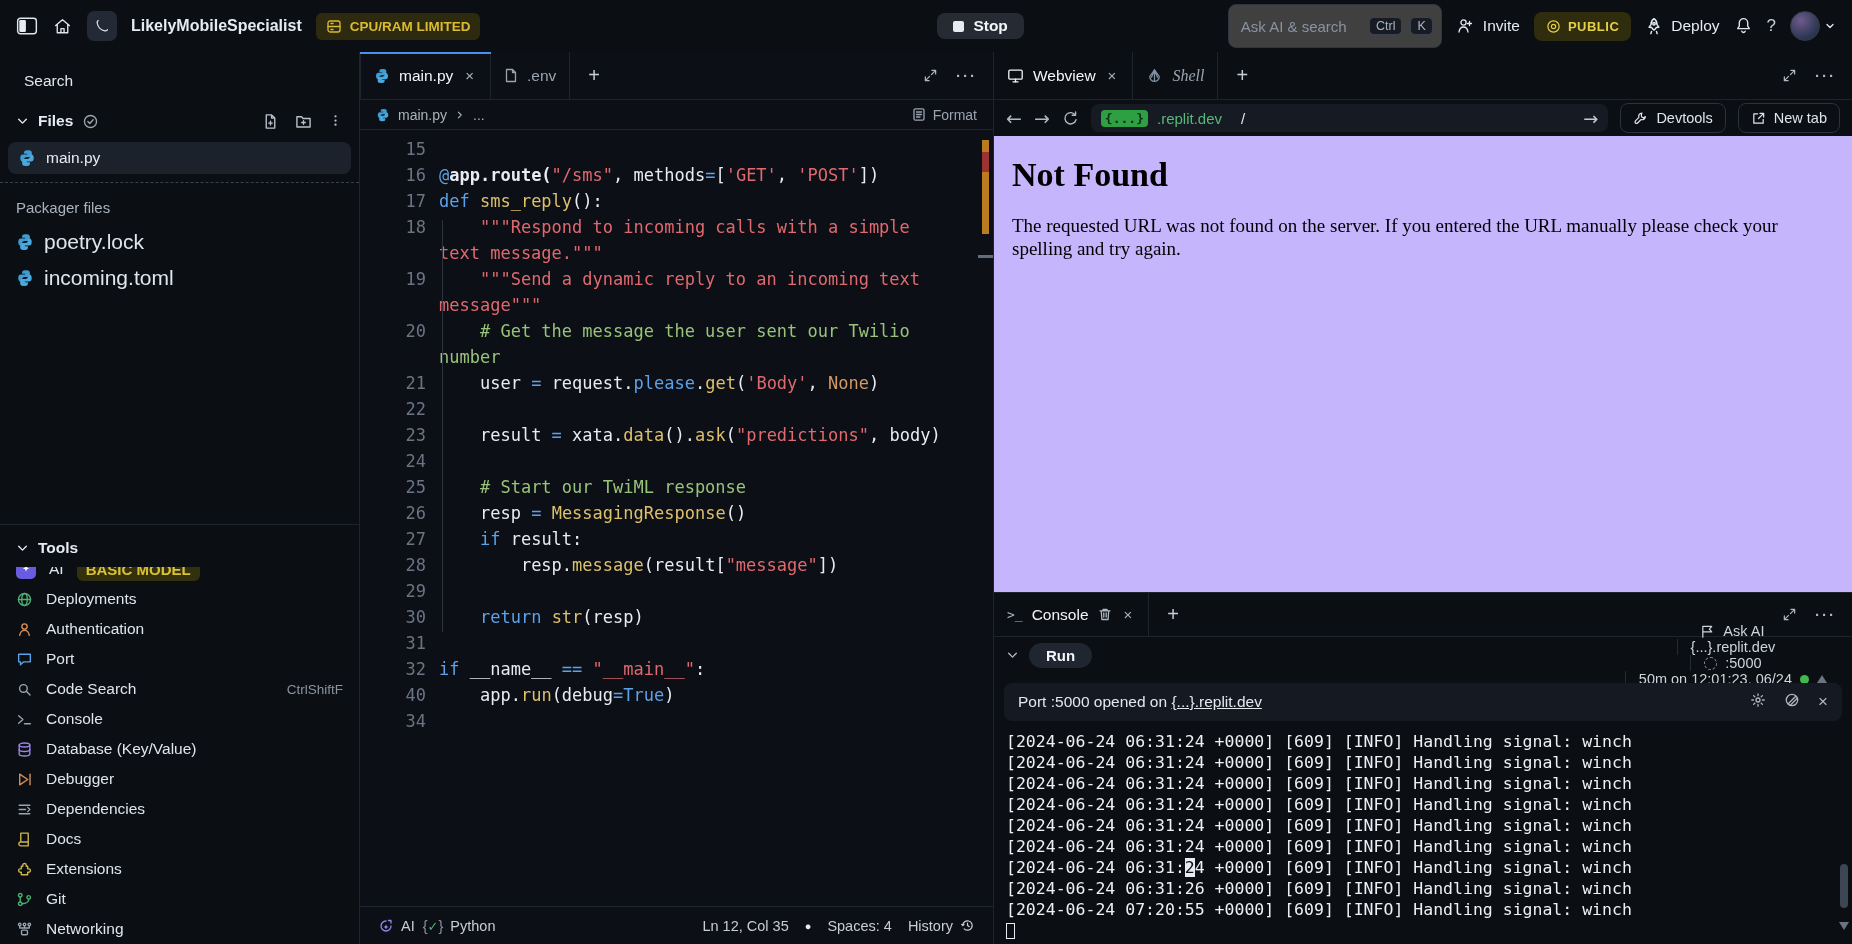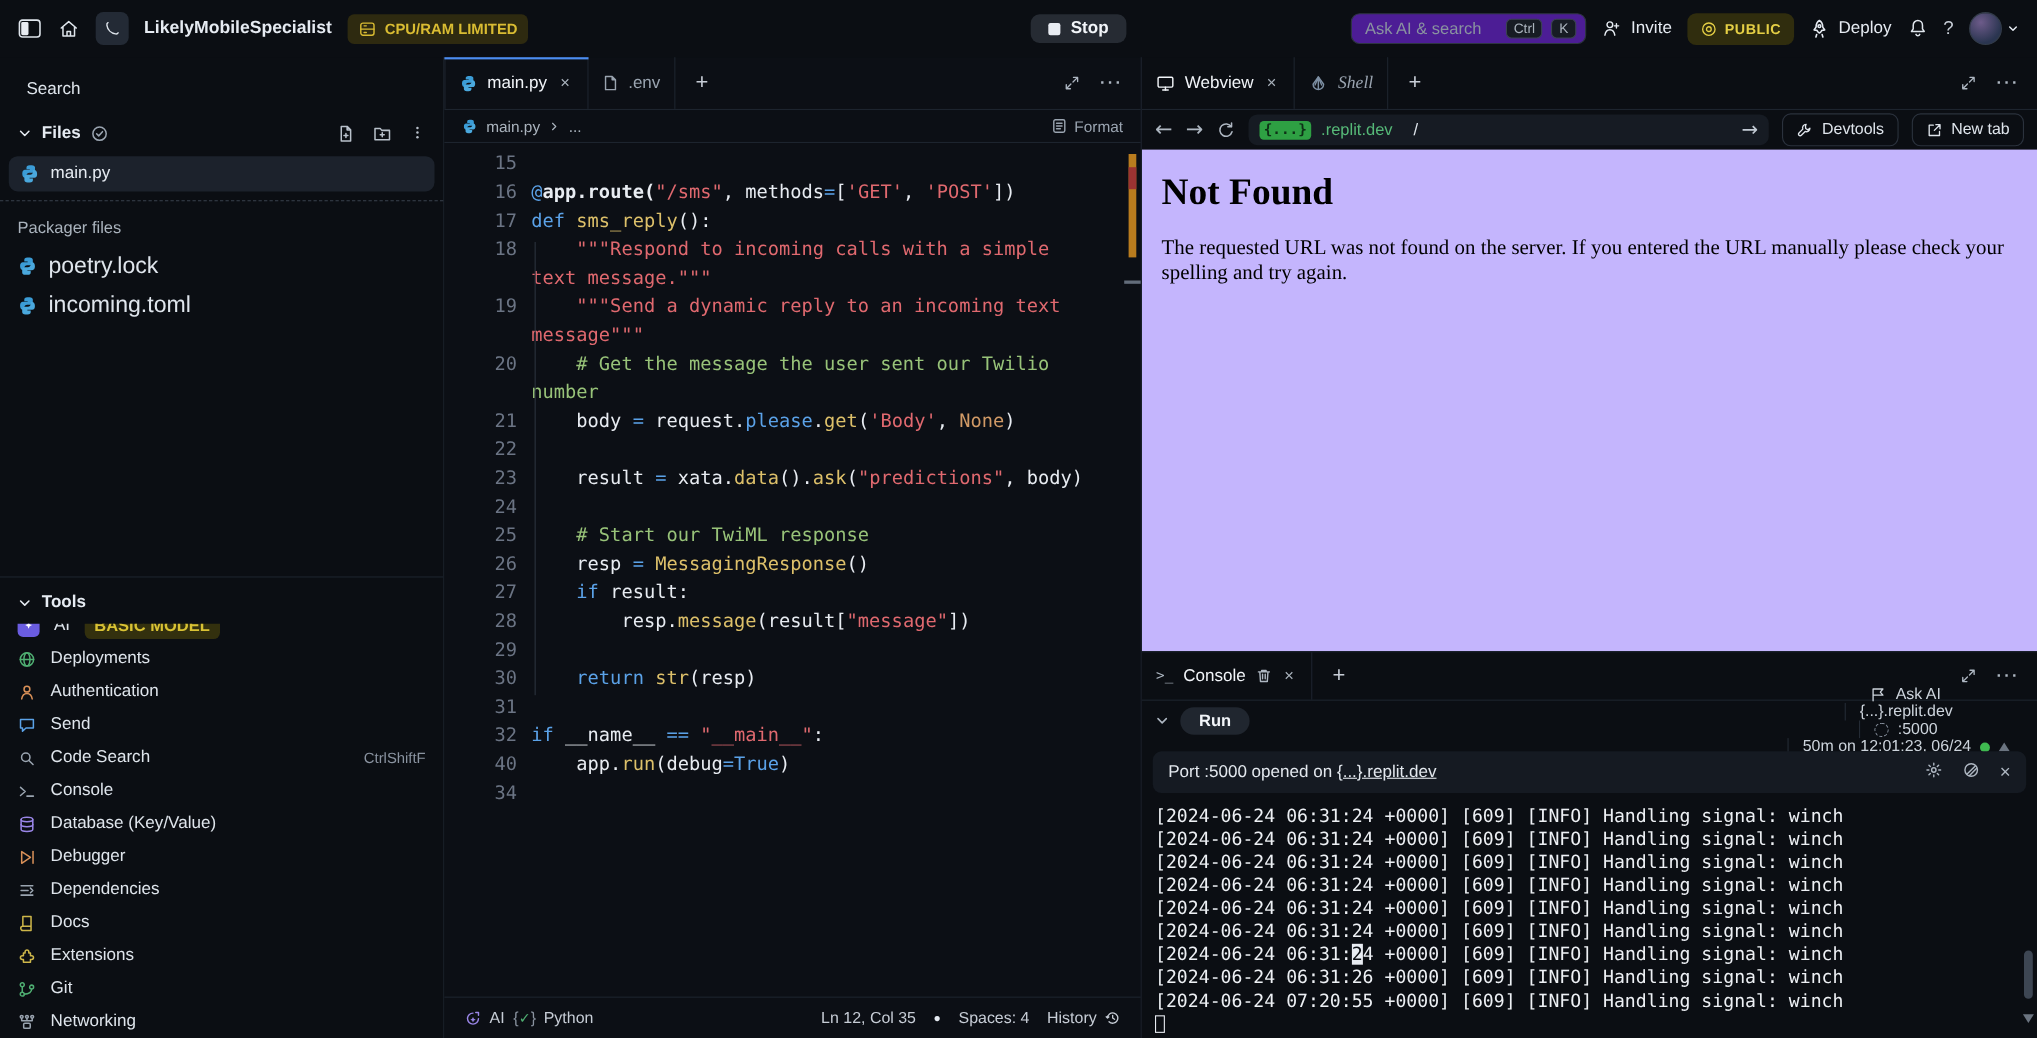--- a/index.html
+++ b/index.html
@@ -9,32 +9,32 @@
   .ic { stroke:currentColor; fill:none; stroke-width:1.3; stroke-linecap:round; stroke-linejoin:round; }
 
   
   .header { height:52px; display:flex; align-items:center; padding:0 16px; gap:14px; background:#0b0e13; }
   .hbtn { color:#dfe5ec; display:flex; align-items:center; cursor:pointer; }
   .app-tile { width:30px; height:30px; border-radius:7px; background:#232a35; display:flex; align-items:center; justify-content:center; color:#dfe5ec; }
   .proj-title { font-weight:bold; font-size:16px; }
   .limited-badge { display:flex; align-items:center; gap:8px; background:#2e2a10; color:#d9bc32; font-weight:bold; font-size:13.5px; padding:6px 10px; border-radius:6px; }
   .stop-btn { margin-left:auto; margin-right:190px; display:flex; align-items:center; gap:9px; background:#262b33; border-radius:8px; padding:4px 16px; font-weight:bold; font-size:15.5px; color:#f2f5f9; cursor:pointer; }
   .stop-sq { width:11px; height:11px; background:#e8ecf2; border-radius:2px; }
-  .search-box { width:214px; height:28px; border:1px solid #2e3541; background:#4c1d95; border-radius:8px; display:flex; align-items:center; padding:0 8px 0 12px; gap:8px; color:#8a93a0; cursor:text; }
+  .search-box { width:214px; height:44px; border:1px solid #2e3541; background:#404040; border-radius:8px; display:flex; align-items:center; padding:0 8px 0 12px; gap:8px; color:#8a93a0; cursor:text; }
   .search-box .ph { flex:1; font-size:15px; white-space:nowrap; }
   kbd { border:1px solid #3a4250; border-radius:5px; padding:1px 6px; font-size:12.5px; color:#aab3bd; font-family:"Liberation Sans",sans-serif; background:#171c24; }
   .hitem { display:flex; align-items:center; gap:8px; color:#e6ebf2; font-size:15.5px; cursor:pointer; }
   .public-badge { display:flex; align-items:center; gap:7px; background:#302d0e; border-radius:8px; padding:7px 12px; color:#e5cf45; font-weight:bold; font-size:13px; letter-spacing:.5px; cursor:pointer; }
   .qmark { font-size:17px; color:#c7cdd6; }
   .avatar-wrap { display:flex; align-items:center; gap:4px; cursor:pointer; }
   .avatar { width:30px; height:30px; border-radius:50%; background:radial-gradient(circle at 35% 30%, #6d5b8a, #2a3550 70%); border:1px solid #333c49; }
 
   
   .main { display:flex; height:892px; }
-  .sidebar { width:404px; border-right:1px solid #1d242e; display:flex; flex-direction:column; }
+  .sidebar { width:360px; border-right:1px solid #1d242e; display:flex; flex-direction:column; }
   .editor-pane { width:634px; border-right:1px solid #1d242e; display:flex; flex-direction:column; position:relative; background:#0c0f15; }
   .right-pane { flex:1; display:flex; flex-direction:column; }
 
   
   .search-row { padding:20px 24px 12px; font-size:15.5px; color:#dfe5ec; cursor:pointer; }
   .sec-header { display:flex; align-items:center; gap:9px; padding:10px 16px; color:#e6ebf2; }
   .sec-header .ttl { font-weight:bold; font-size:15.5px; }
   .sec-header .right-icons { margin-left:auto; display:flex; gap:16px; color:#b9c1cb; }
   .file-row { display:flex; align-items:center; gap:10px; margin:2px 8px; padding:7px 10px; border-radius:8px; font-size:15.5px; color:#e6ebf2; cursor:pointer; }
   .file-row.sel { background:#1c222c; }
@@ -283,21 +283,21 @@
               </svg>
             </span>
             <span>Authentication</span>
           </div>
           <div class="tool-row">
             <span class="c-blue">
               <svg width="17" height="17" viewBox="0 0 16 16">
                 <path class="ic" d="M2.5 3h11v7.2H7.2L4.2 13v-2.8H2.5z"></path>
               </svg>
             </span>
-            <span>Send</span>
+            <span>Port</span>
           </div>
           <div class="tool-row">
             <span class="c-gray">
               <svg width="17" height="17" viewBox="0 0 16 16">
                 <circle class="ic" cx="7" cy="7" r="3.6"></circle>
                 <line class="ic" x1="9.7" y1="9.7" x2="13.2" y2="13.2"></line>
               </svg>
             </span>
             <span>Code Search</span>
             <span class="shortcut">CtrlShiftF</span>
@@ -446,21 +446,21 @@
         <div class="code-row">
           <span class="gutter">19</span>
           <span class="code-text"><span class="p">    </span><span class="s">"""Send a dynamic reply to an incoming text message"""</span></span>
         </div>
         <div class="code-row">
           <span class="gutter">20</span>
           <span class="code-text"><span class="p">    </span><span class="c"># Get the message the user sent our Twilio number</span></span>
         </div>
         <div class="code-row">
           <span class="gutter">21</span>
-          <span class="code-text"><span class="p">    body </span><span class="k">=</span><span class="p"> request.</span><span class="k">please</span><span class="p">.</span><span class="f">get</span><span class="p">(</span><span class="s">'Body'</span><span class="p">, </span><span class="o">None</span><span class="p">)</span></span>
+          <span class="code-text"><span class="p">    user </span><span class="k">=</span><span class="p"> request.</span><span class="k">please</span><span class="p">.</span><span class="f">get</span><span class="p">(</span><span class="s">'Body'</span><span class="p">, </span><span class="o">None</span><span class="p">)</span></span>
         </div>
         <div class="code-row">
           <span class="gutter">22</span>
           <span class="code-text"></span>
         </div>
         <div class="code-row">
           <span class="gutter">23</span>
           <span class="code-text"><span class="p">    result </span><span class="k">=</span><span class="p"> xata.</span><span class="f">data</span><span class="p">().</span><span class="f">ask</span><span class="p">(</span><span class="s">"predictions"</span><span class="p">, body)</span></span>
         </div>
         <div class="code-row">

